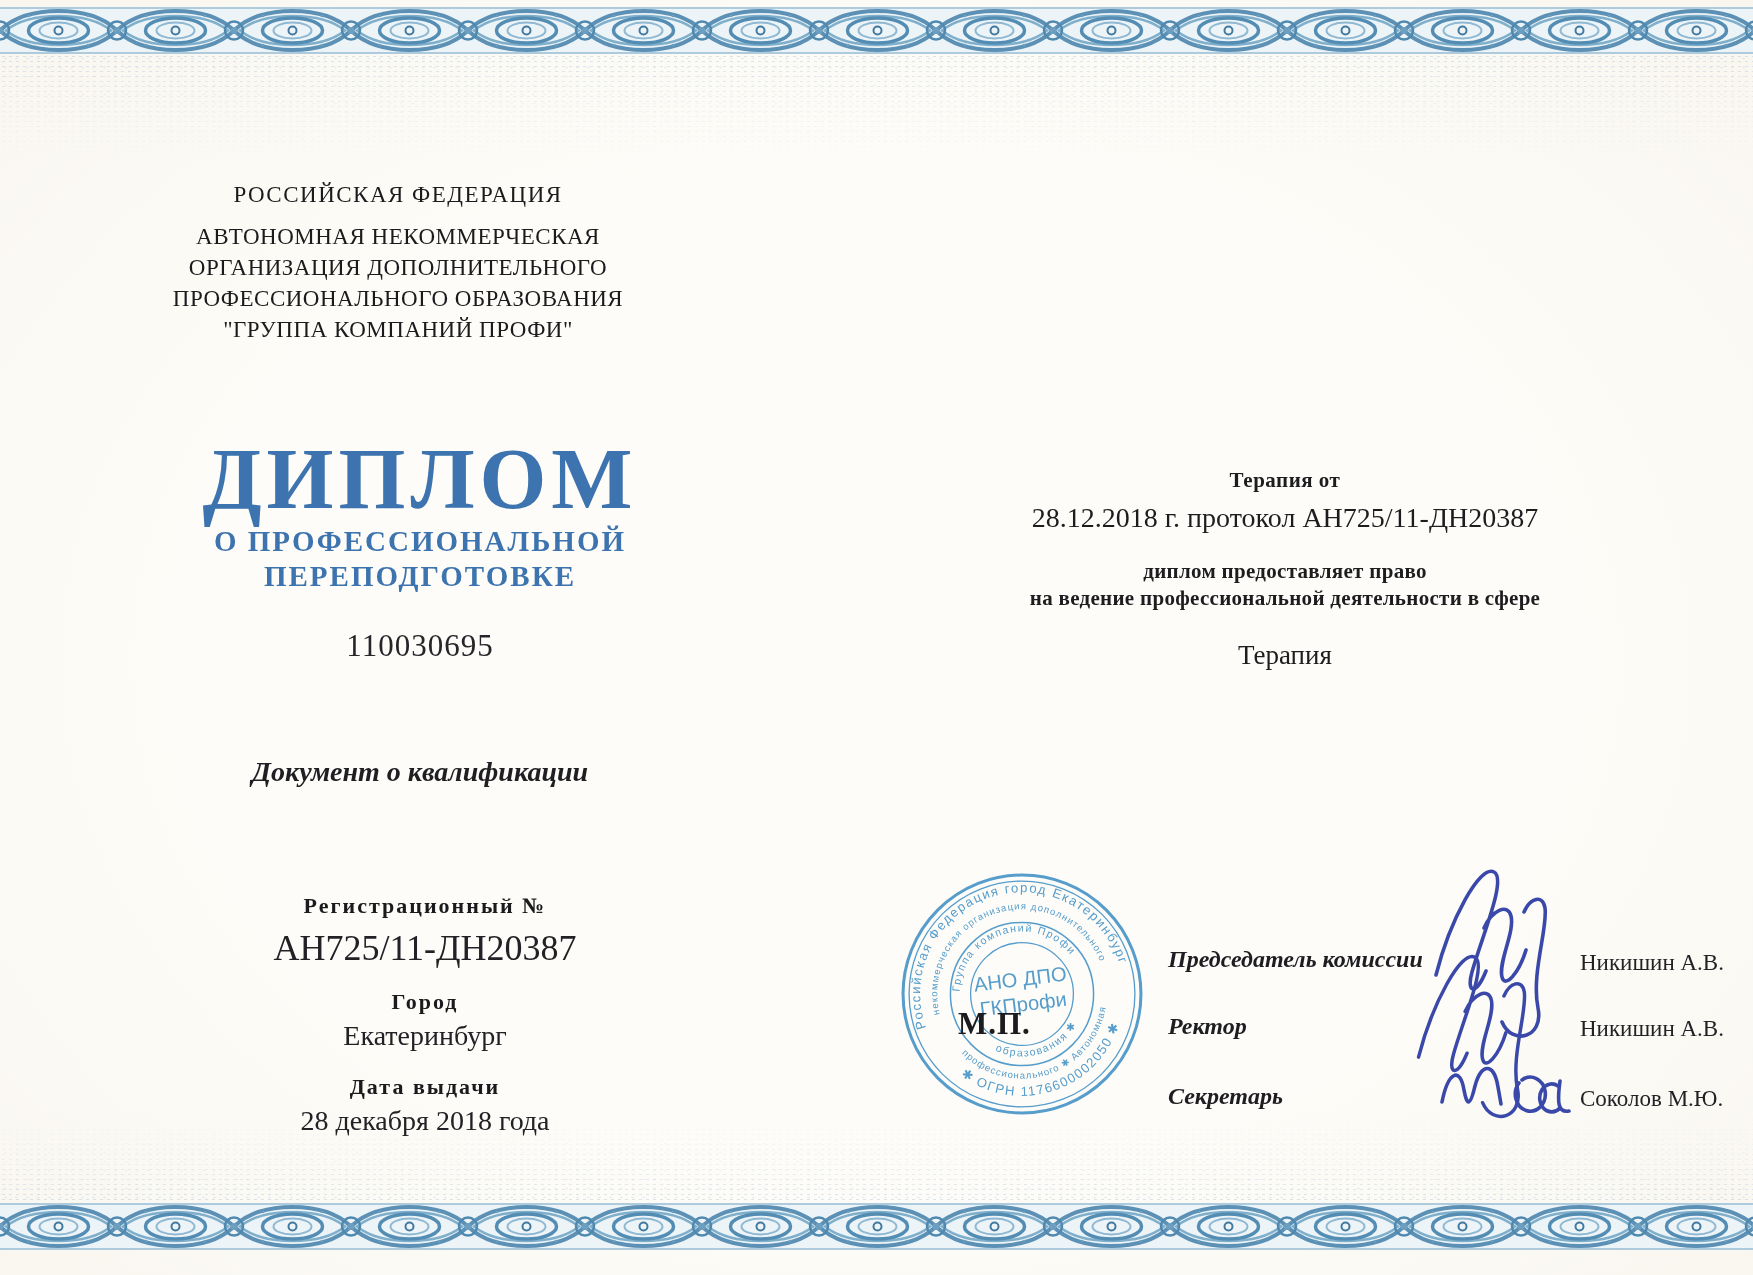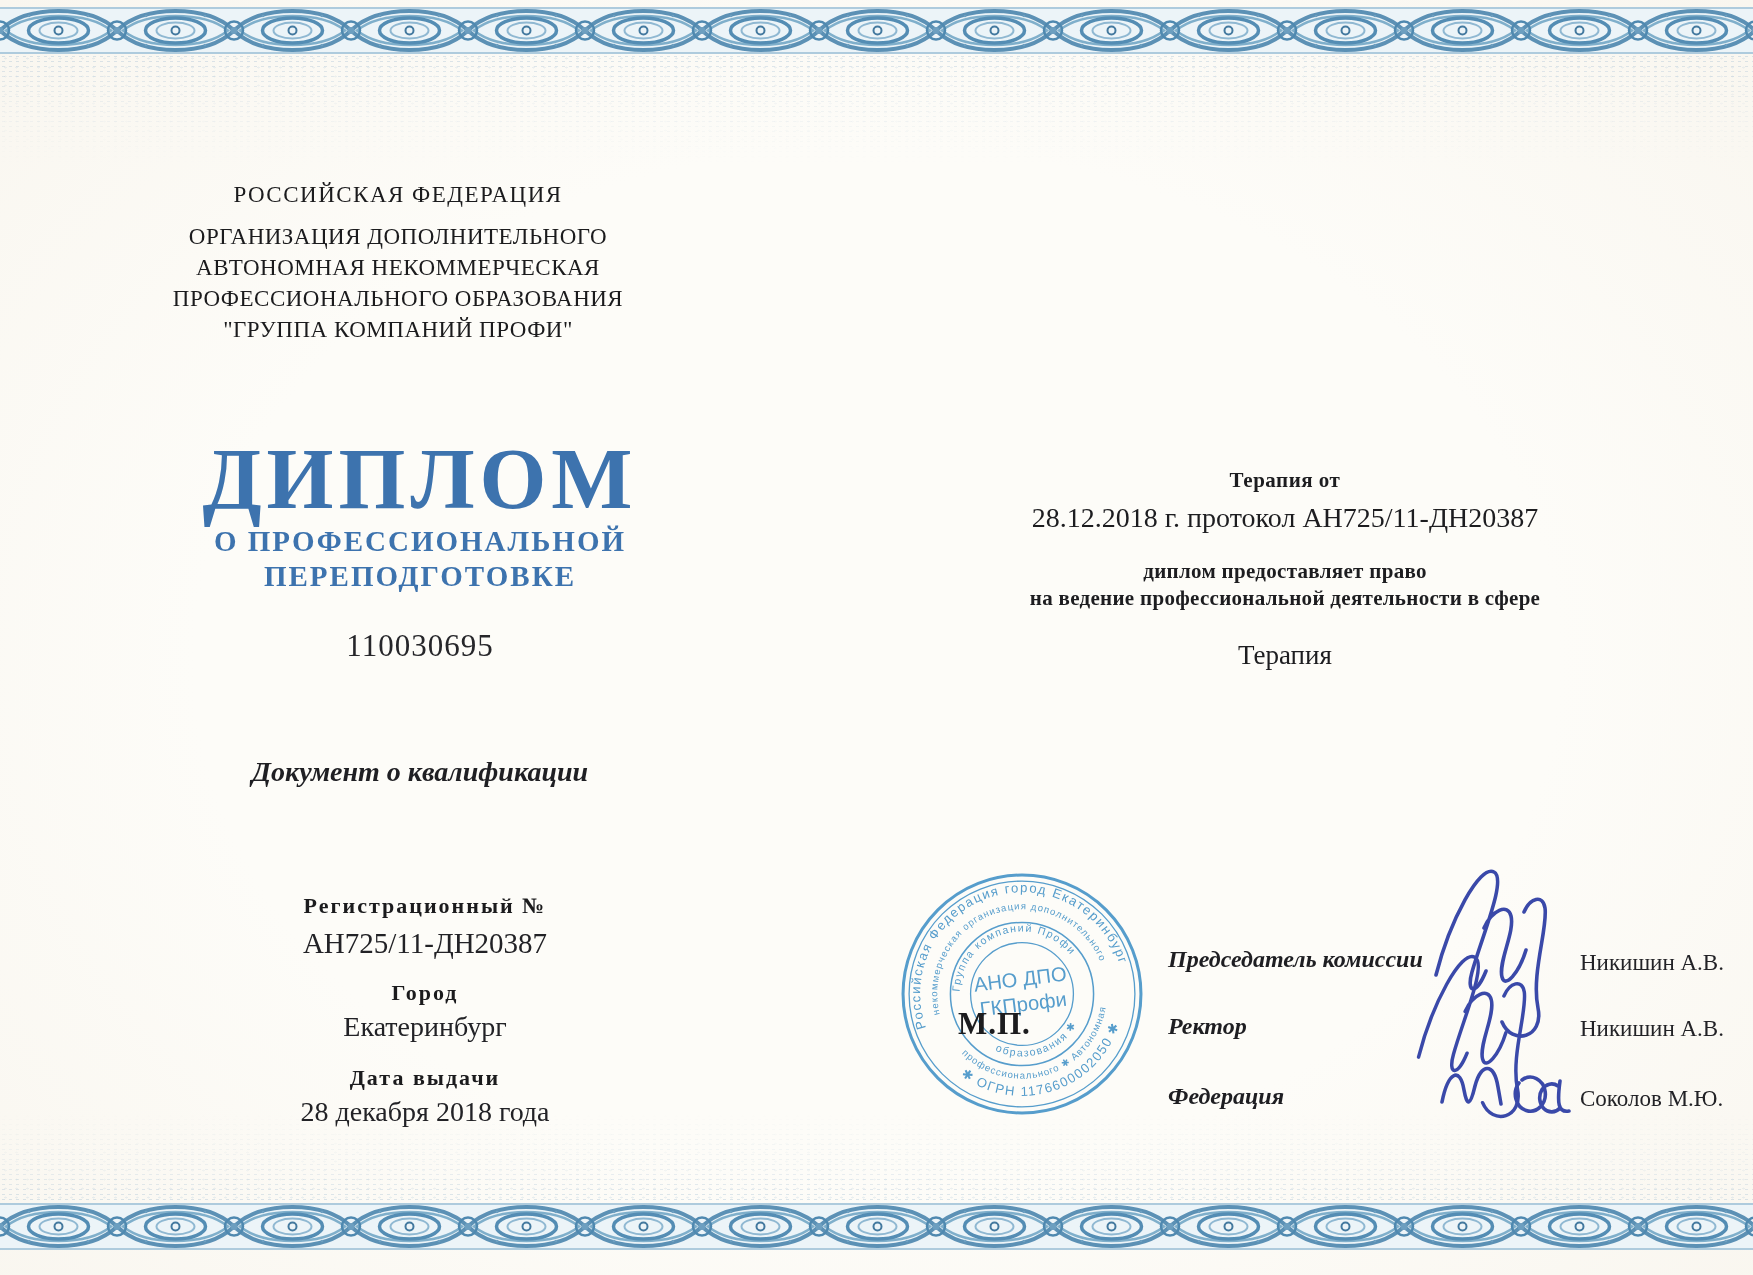--- a/index.html
+++ b/index.html
@@ -38,21 +38,21 @@
   .org-block{left:128px;top:182px;width:540px;text-align:center;color:#1b1b1d;}
   .country{font-size:23px;letter-spacing:1.5px;}
   .org-name{margin-top:13px;font-size:23px;line-height:31px;letter-spacing:.5px;}
   .title-block{left:140px;top:438px;width:560px;text-align:center;}
   .diploma-title{font-size:86px;line-height:82px;font-weight:bold;color:#3d73ae;letter-spacing:5px;}
   .diploma-sub{margin-top:4px;font-size:29px;line-height:35px;font-weight:bold;color:#3d73ae;letter-spacing:2px;}
   .blank-number{margin-top:34px;font-size:31px;color:#26262a;letter-spacing:1px;}
   .doc-type{left:140px;top:756px;width:560px;text-align:center;font-style:italic;font-weight:600;font-size:28px;color:#1f1f23;}
   .reg-block{left:145px;top:893px;width:560px;text-align:center;}
   .small-label{font-size:22px;font-weight:bold;letter-spacing:2px;color:#1b1b1d;}
-  .value-lg{font-size:29px;color:#222226;}
+  .value-lg{font-size:36px;color:#222226;}
   
   .right-col{left:995px;top:185px;width:580px;text-align:center;}
   .statement{font-size:21px;font-weight:bold;letter-spacing:.5px;}
   .holder{font-size:33px;margin-top:10px;}
   .holder2{font-size:33px;margin-top:4px;}
   .completed{margin-top:24px;font-size:22px;font-weight:bold;letter-spacing:.5px;}
   .institution{margin-top:20px;font-size:29px;letter-spacing:.5px;}
   .decision-block{left:995px;top:468px;width:580px;text-align:center;}
   .decision-label{font-size:21px;font-weight:bold;letter-spacing:.5px;}
   .decision-details{margin-top:9px;font-size:28px;}
@@ -120,22 +120,22 @@
       <rect width="1753" height="47" fill="url(#gp-bot)"></rect>
     </svg>
   </div>
 
   <div class="abs speckle speckle-top"></div>
   <div class="abs speckle speckle-bottom"></div>
 
   <div class="abs org-block">
     <div class="country">РОССИЙСКАЯ ФЕДЕРАЦИЯ</div>
     <div class="org-name">
+      <div>АВТОНОМНАЯ НЕКОММЕРЧЕСКАЯ</div>
       <div>ОРГАНИЗАЦИЯ ДОПОЛНИТЕЛЬНОГО</div>
-      <div>АВТОНОМНАЯ НЕКОММЕРЧЕСКАЯ</div>
       <div>ПРОФЕССИОНАЛЬНОГО ОБРАЗОВАНИЯ</div>
       <div>"ГРУППА КОМПАНИЙ ПРОФИ"</div>
     </div>
   </div>
 
   <div class="abs title-block">
     <div class="diploma-title">ДИПЛОМ</div>
     <div class="diploma-sub">
       <div>О ПРОФЕССИОНАЛЬНОЙ</div>
       <div>ПЕРЕПОДГОТОВКЕ</div>
@@ -197,21 +197,21 @@
   </div>
 
   <div class="abs mp-label">М.П.</div>
 
   <div class="abs sig-title" style="left:1168px;top:946px;">Председатель комиссии</div>
   <div class="abs sig-name" style="left:1580px;top:950px;">Никишин А.В.</div>
 
   <div class="abs sig-title" style="left:1168px;top:1013px;">Ректор</div>
   <div class="abs sig-name" style="left:1580px;top:1016px;">Никишин А.В.</div>
 
-  <div class="abs sig-title" style="left:1168px;top:1083px;">Федерация</div>
+  <div class="abs sig-title" style="left:1168px;top:1083px;">Секретарь</div>
   <div class="abs sig-name" style="left:1580px;top:1086px;">Соколов М.Ю.</div>
 
   <div class="abs" style="left:1388px;top:845px;width:230px;height:285px;">
     <svg width="230" height="285" viewBox="0 0 230 285" fill="none" stroke="#3a49a9" stroke-linecap="round" stroke-linejoin="round">
       <g>
         <path id="sigp" stroke-width="3.6" transform="translate(30,5)" d="M18,125 C32,70 62,14 76,22 C89,29 64,86 54,122 C48,143 58,146 68,121
              M66,78 C74,60 90,53 93,66 C97,82 80,112 84,127 C87,139 101,123 108,100
              M106,62 C112,48 125,44 127,58 C130,78 113,124 120,158 C126,188 94,196 84,172"></path>
       </g>
       <g>

